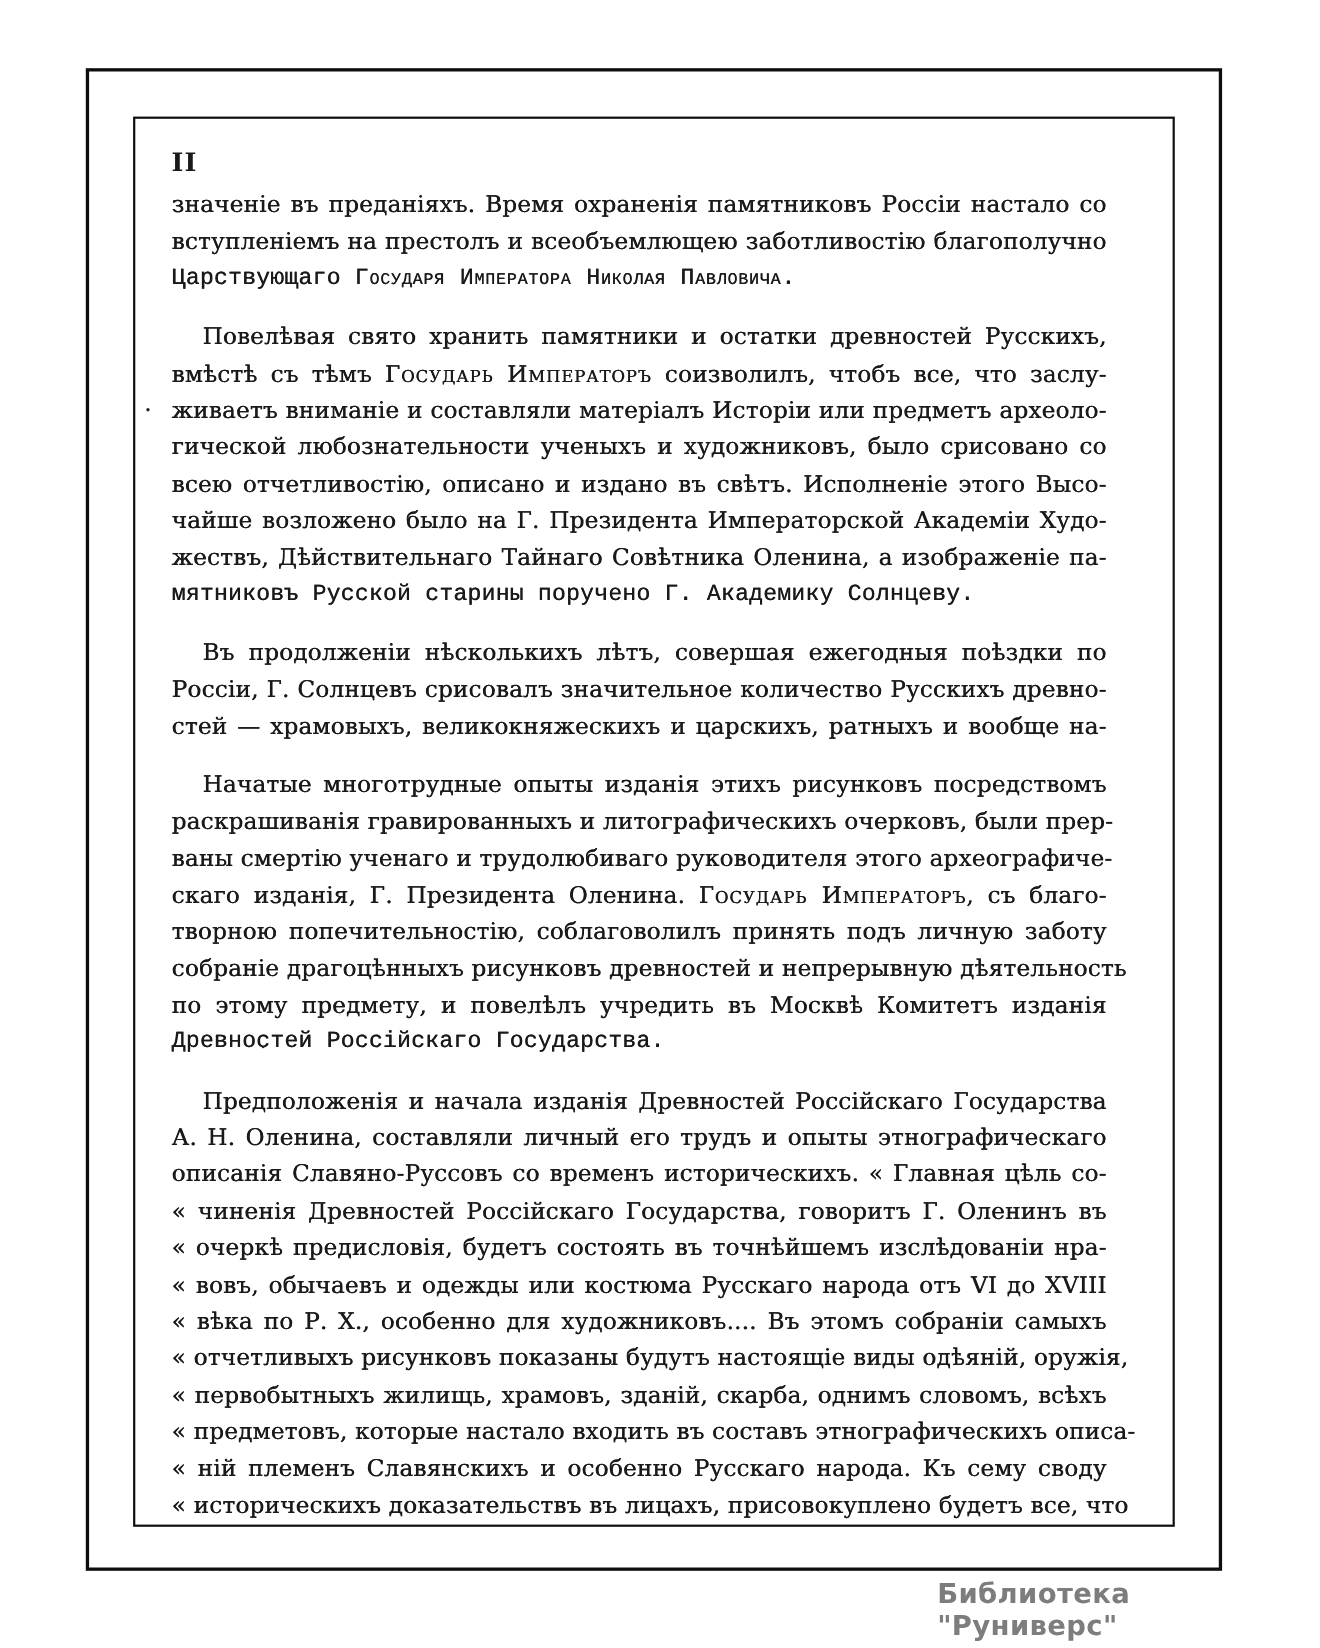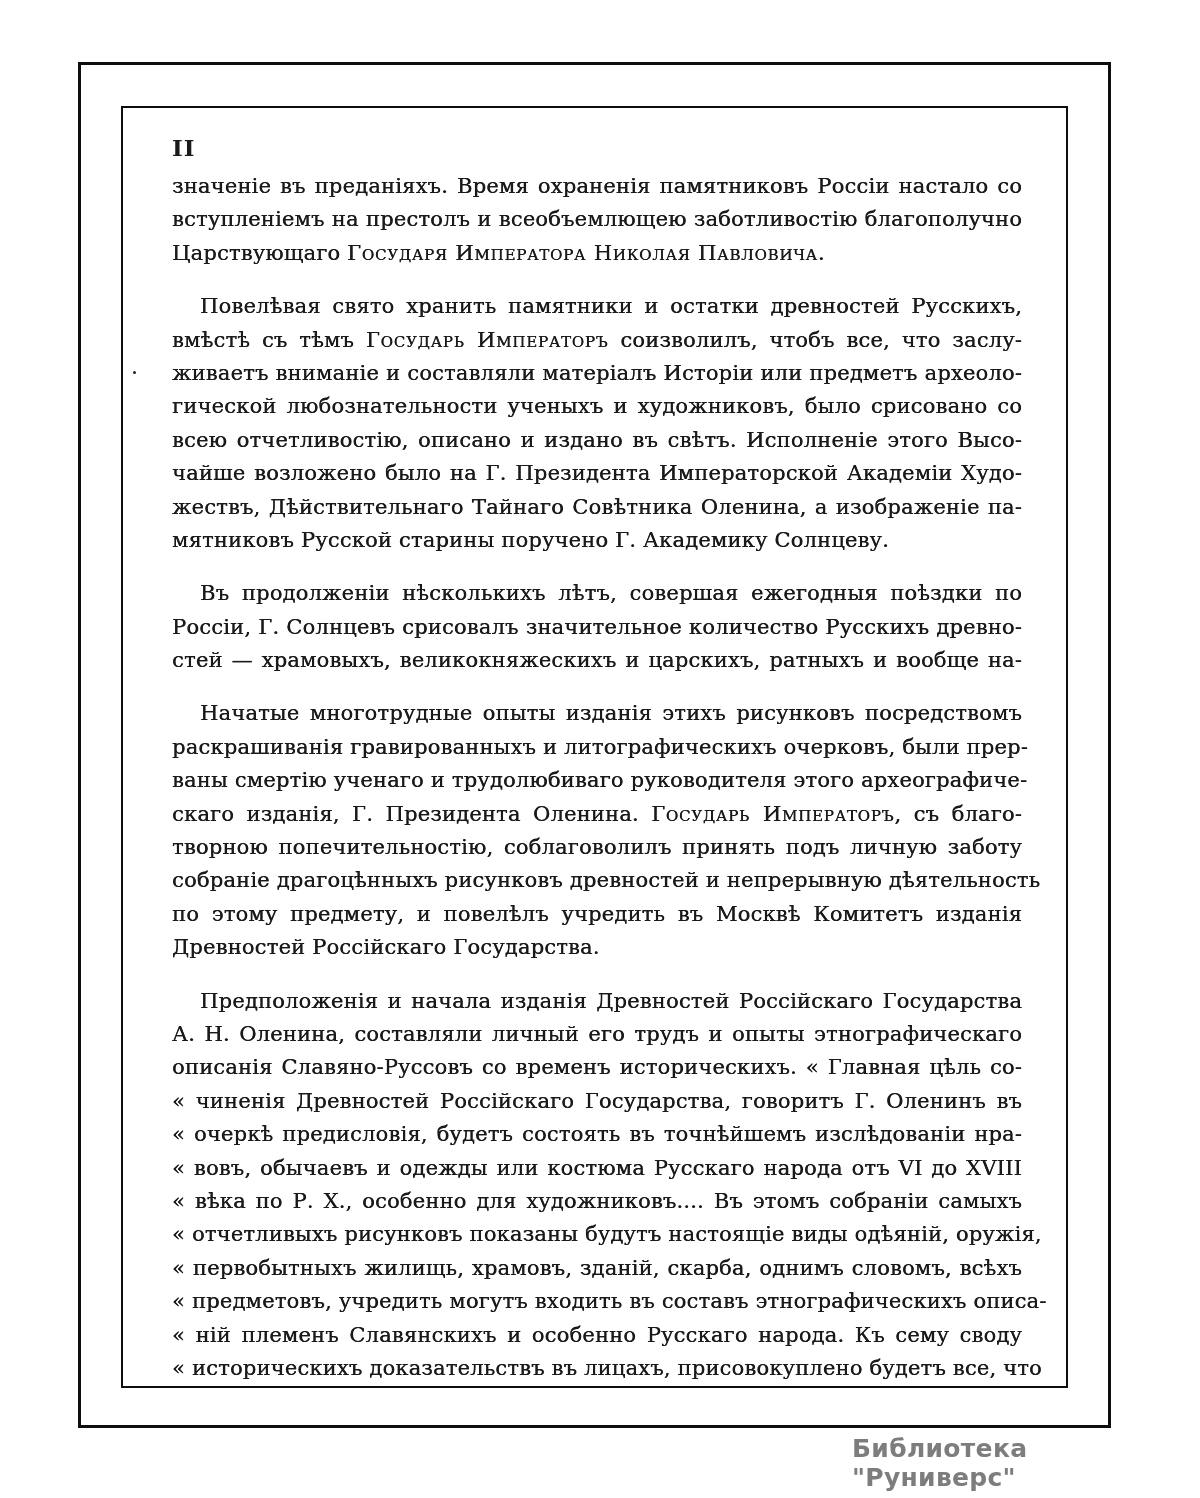--- a/index.html
+++ b/index.html
@@ -29,21 +29,21 @@
   .frame-inner {
     position: absolute;
     left: 121px;
     top: 106px;
     width: 943px;
     height: 1278px;
     border: 2px solid #0e0e0e;
   }
   .text-block {
     position: absolute;
-    left: 172px;
+    left: 156px;
     top: 136px;
     width: 850px;
   }
   .page-number {
     font-size: 23px;
     font-weight: bold;
     line-height: 24px;
     margin-bottom: 10px;
     letter-spacing: 1px;
   }
@@ -53,20 +53,21 @@
     height: 33.4px;
     white-space: nowrap;
     text-align: justify;
     text-align-last: justify;
     letter-spacing: 0.2px;
     text-shadow: 0.35px 0 0 currentColor;
     overflow: visible;
   }
   .line.lastline {
     text-align-last: left;
+    font-family: Liberation Mono, monospace;
   }
   .line.indent {
     text-indent: 28px;
     margin-top: 20px;
   }
   .sc {
     font-variant: small-caps;
     letter-spacing: 0.8px;
   }
   .watermark {
@@ -121,21 +122,21 @@
         <div class="line lastline">Древностей Россійскаго Государства.</div>
         <div class="line indent">Предположенія и начала изданія Древностей Россійскаго Государства</div>
         <div class="line">А. Н. Оленина, составляли личный его трудъ и опыты этнографическаго</div>
         <div class="line">описанія Славяно-Руссовъ со временъ историческихъ. « Главная цѣль со-</div>
         <div class="line">« чиненія Древностей Россійскаго Государства, говоритъ Г. Оленинъ въ</div>
         <div class="line">« очеркѣ предисловія, будетъ состоять въ точнѣйшемъ изслѣдованіи нра-</div>
         <div class="line">« вовъ, обычаевъ и одежды или костюма Русскаго народа отъ VI до XVIII</div>
         <div class="line">« вѣка по Р. Х., особенно для художниковъ.... Въ этомъ собраніи самыхъ</div>
         <div class="line">« отчетливыхъ рисунковъ показаны будутъ настоящіе виды одѣяній, оружія,</div>
         <div class="line">« первобытныхъ жилищь, храмовъ, зданій, скарба, однимъ словомъ, всѣхъ</div>
-        <div class="line">« предметовъ, учредить могутъ входить въ составъ этнографическихъ описа-</div>
+        <div class="line">« предметовъ, которые настало входить въ составъ этнографическихъ описа-</div>
         <div class="line">« ній племенъ Славянскихъ и особенно Русскаго народа. Къ сему своду</div>
         <div class="line">« историческихъ доказательствъ въ лицахъ, присовокуплено будетъ все, что</div>
       </div>
   </div>
 
   <div class="speck speck1"></div>
   <div class="speck speck2"></div>
 
   <div class="watermark">Библиотека "Руниверс"</div>
 </div>

